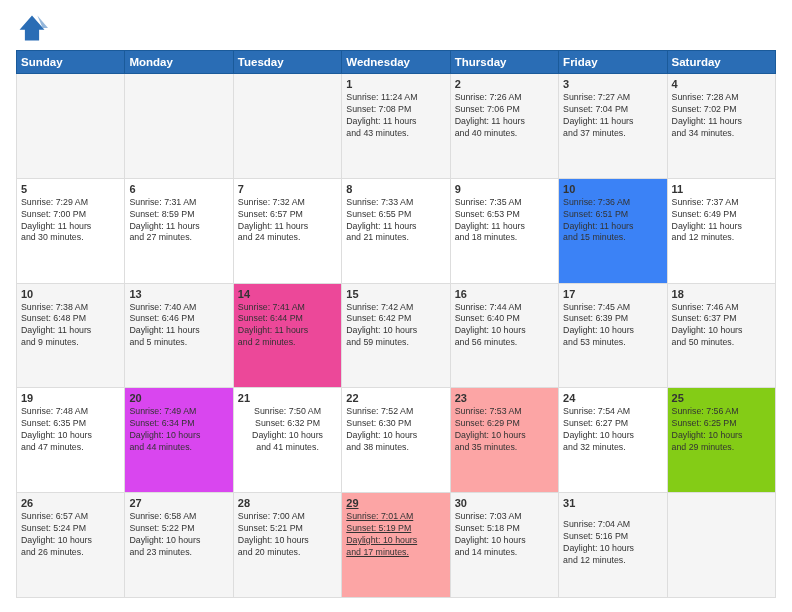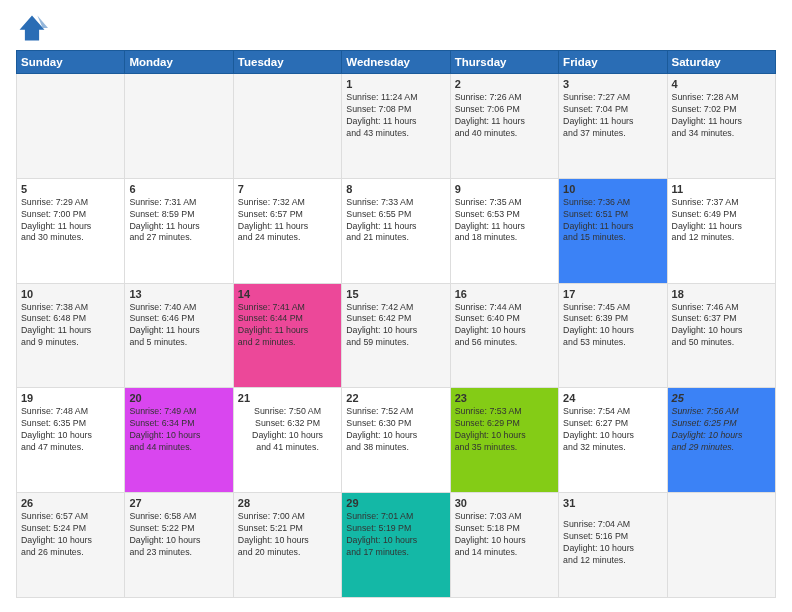--- a/index.html
+++ b/index.html
@@ -300,35 +300,35 @@
 Daylight: 10 hours
 and 41 minutes.</div>
           </td>
           <td style="background: rgb(255, 255, 255);">
             <span class="day-num">22</span>
             <div class="day-info" style="white-space: pre-line;">Sunrise: 7:52 AM
 Sunset: 6:30 PM
 Daylight: 10 hours
 and 38 minutes.</div>
           </td>
-          <td style="background: #84cc16;">
+          <td style="background: #fca5a5;">
             <span class="day-num">23</span>
             <div class="day-info" style="white-space: pre-line;">Sunrise: 7:53 AM
 Sunset: 6:29 PM
 Daylight: 10 hours
 and 35 minutes.</div>
           </td>
           <td style="background: rgb(255, 255, 255); margin-top: 20px;">
             <span class="day-num">24</span>
             <div class="day-info" style="white-space: pre-line;">Sunrise: 7:54 AM
 Sunset: 6:27 PM
 Daylight: 10 hours
 and 32 minutes.</div>
           </td>
-          <td style="background: #3b82f6; font-style: italic;">
+          <td style="background: #84cc16;">
             <span class="day-num">25</span>
             <div class="day-info" style="white-space: pre-line;">Sunrise: 7:56 AM
 Sunset: 6:25 PM
 Daylight: 10 hours
 and 29 minutes.</div>
           </td>
         </tr>
         <tr>
           <td style="background: rgb(245, 245, 245);">
             <span class="day-num">26</span>
@@ -344,21 +344,21 @@
 Daylight: 10 hours
 and 23 minutes.</div>
           </td>
           <td style="background: rgb(245, 245, 245);">
             <span class="day-num">28</span>
             <div class="day-info" style="white-space: pre-line;">Sunrise: 7:00 AM
 Sunset: 5:21 PM
 Daylight: 10 hours
 and 20 minutes.</div>
           </td>
-          <td style="background: #14b8a6;">
+          <td style="background: #fca5a5; text-decoration: underline;">
             <span class="day-num">29</span>
             <div class="day-info" style="white-space: pre-line;">Sunrise: 7:01 AM
 Sunset: 5:19 PM
 Daylight: 10 hours
 and 17 minutes.</div>
           </td>
           <td style="background: rgb(245, 245, 245);">
             <span class="day-num">30</span>
             <div class="day-info" style="white-space: pre-line;">Sunrise: 7:03 AM
 Sunset: 5:18 PM

